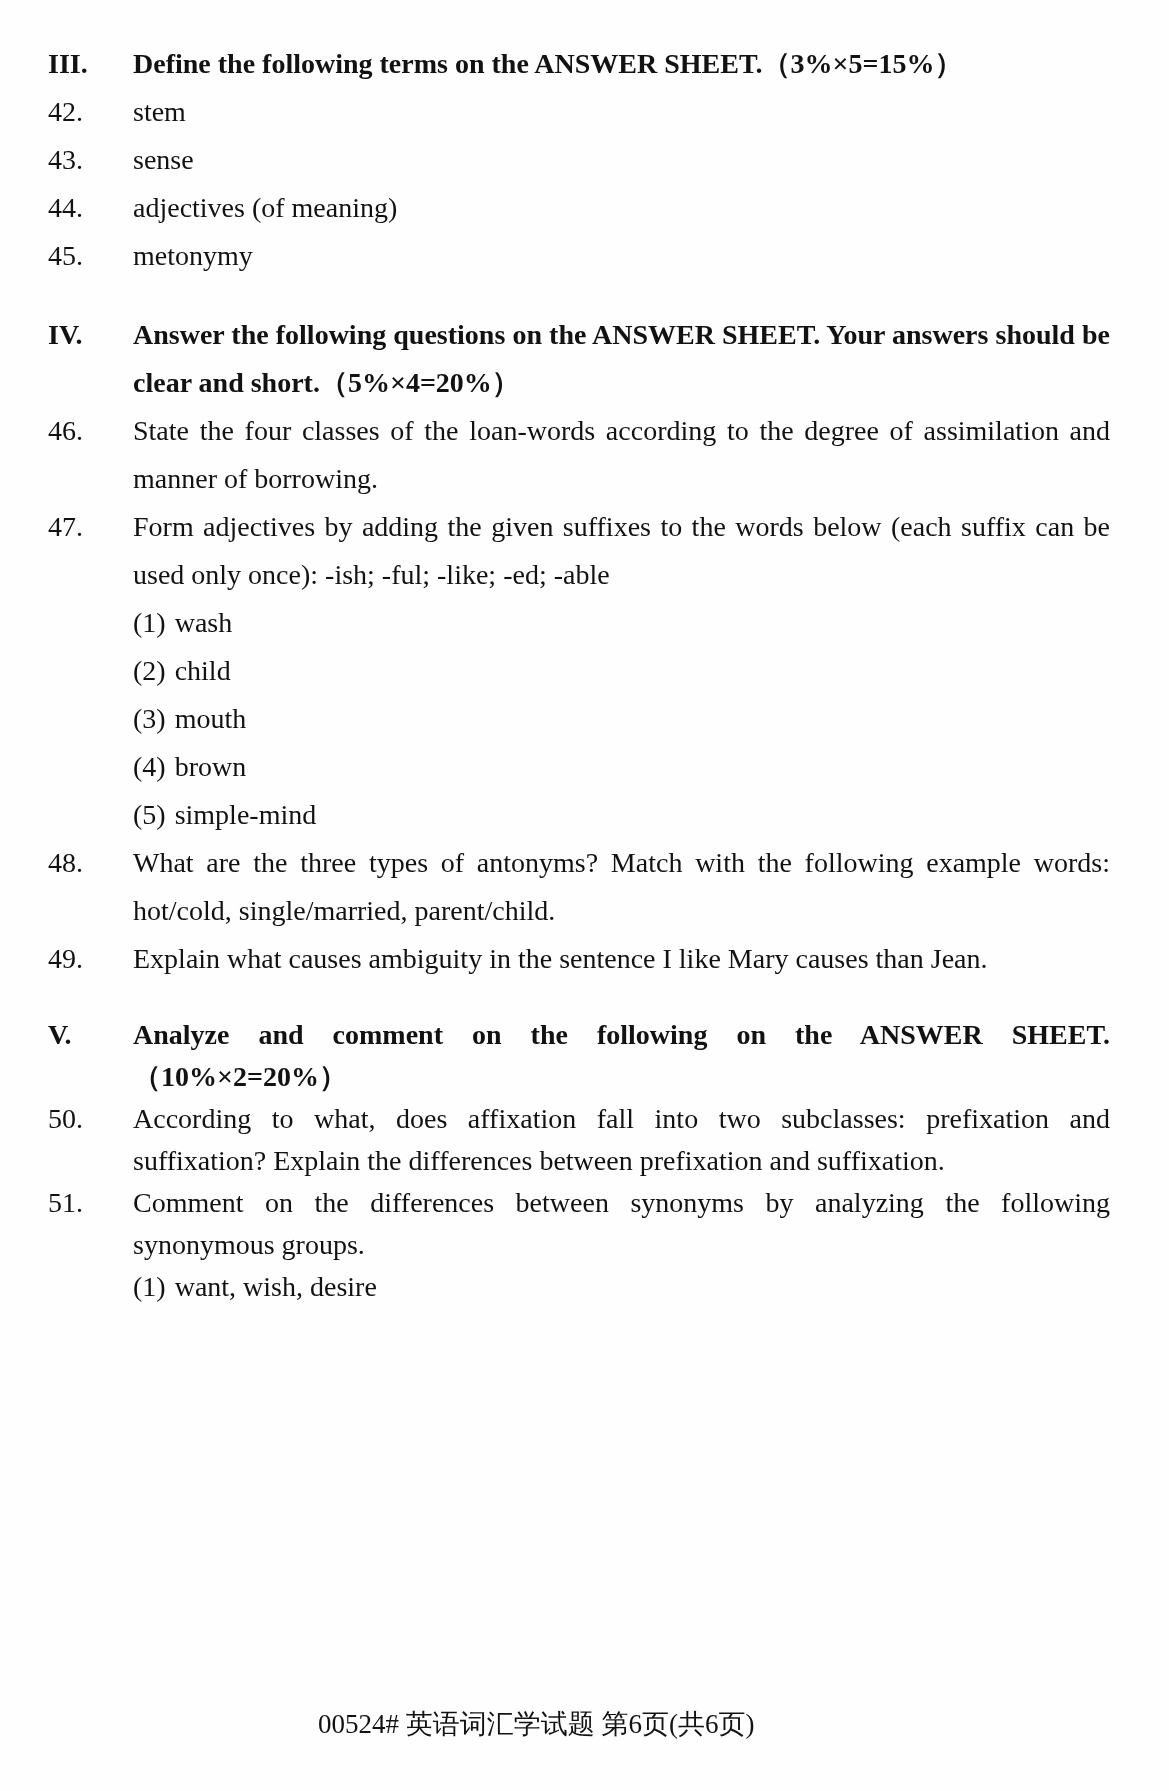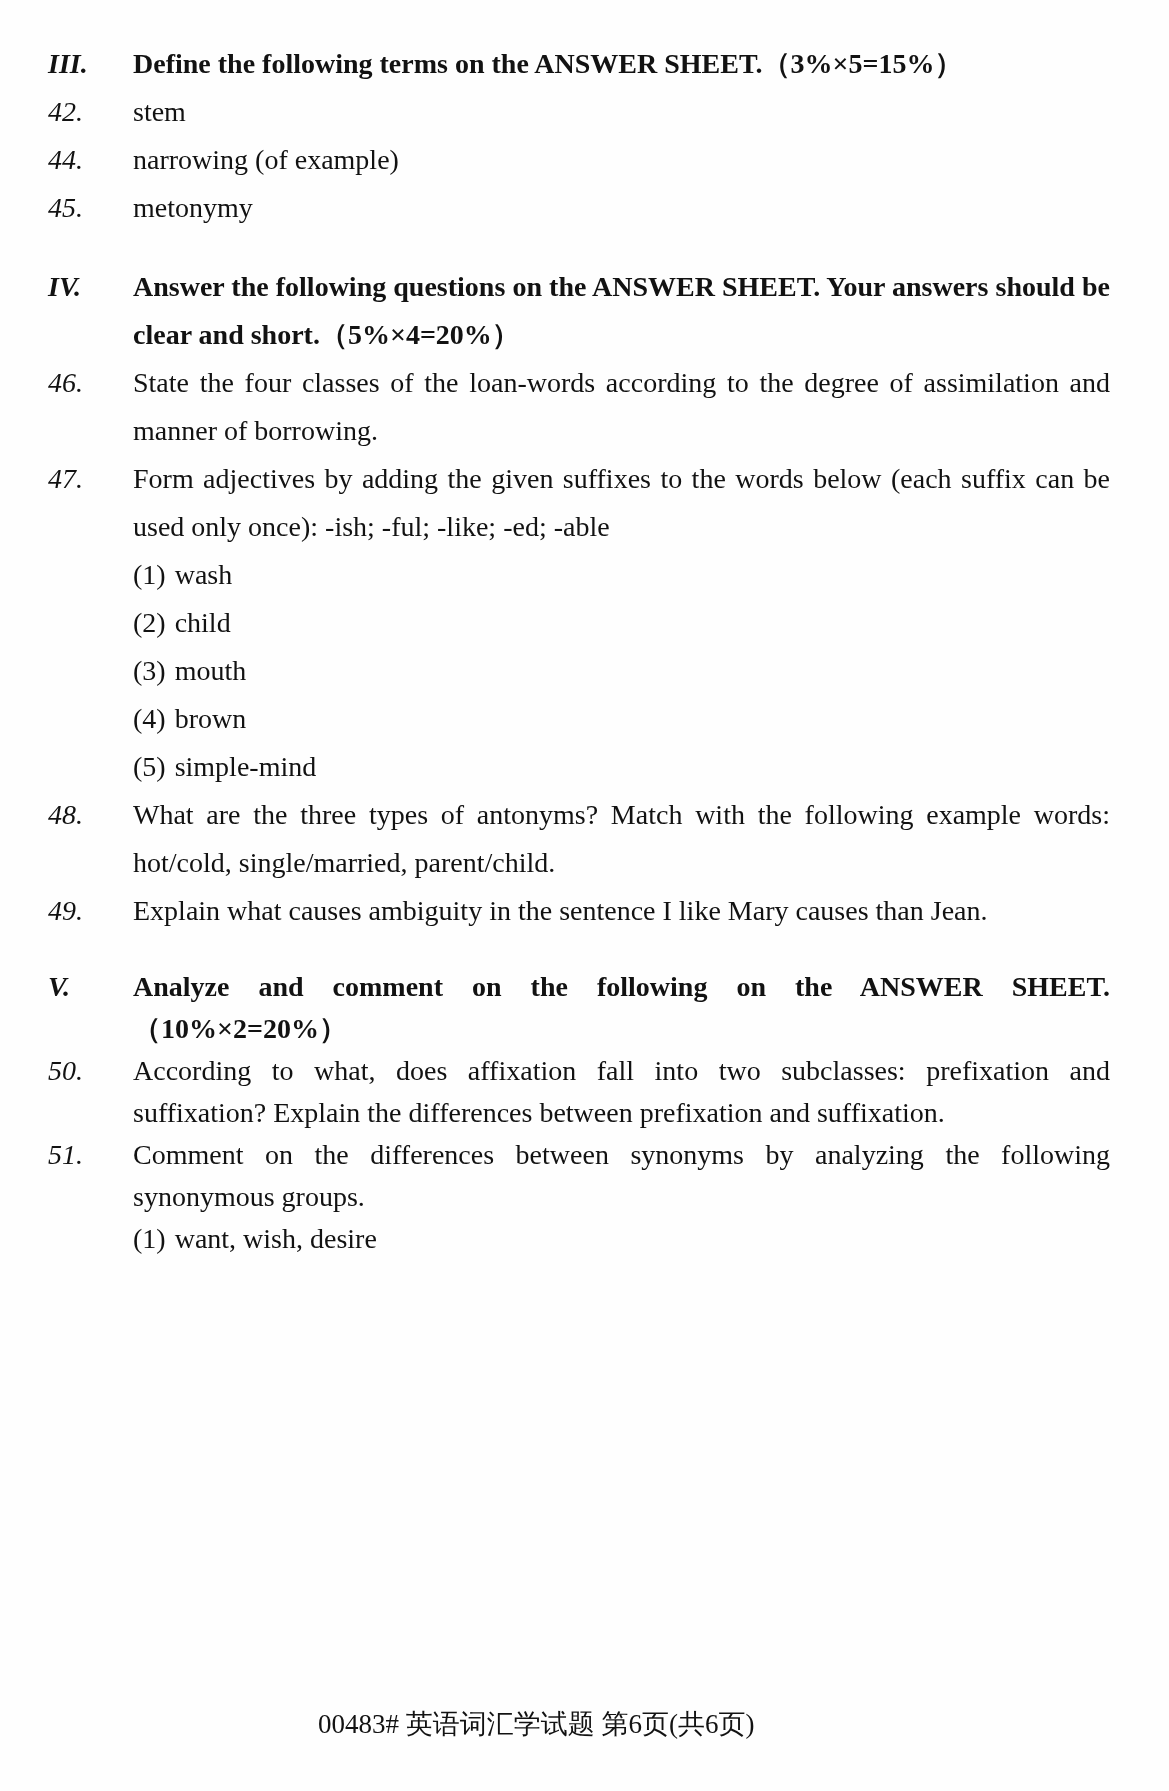--- a/index.html
+++ b/index.html
@@ -24,21 +24,20 @@
   .sec {
     font-size: 28px;
     line-height: 48px;
   }
   .sec-gap { margin-top: 31px; }
   .sec-v { line-height: 42px; }
   .row { display: flex; align-items: flex-start; }
   .num {
     flex: 0 0 57px;
     text-align: left;
-    font-style: italic;
   }
   .txt {
     flex: 1 1 auto;
     width: 1005px;
     text-align: justify;
     text-align-last: left;
     margin-left: 28px;
   }
   .heading .num, .heading .txt { font-weight: bold; }
   .italic { }
@@ -61,22 +60,26 @@
     <section class="sec">
       <div class="row heading">
         <span class="num">III.</span>
         <div class="txt"><span>Define the following terms on the ANSWER SHEET.</span><span>（3%×5=15%）</span></div>
       </div>
       <div class="row">
         <span class="num">42.</span>
         <div class="txt">stem</div>
       </div>
       <div class="row">
+        <span class="num">43.</span>
+        <div class="txt">sense</div>
+      </div>
+      <div class="row">
         <span class="num">44.</span>
-        <div class="txt">narrowing (of example)</div>
+        <div class="txt">adjectives (of meaning)</div>
       </div>
       <div class="row">
         <span class="num">45.</span>
         <div class="txt">metonymy</div>
       </div>
     </section>
 
     <section class="sec sec-gap">
       <div class="row heading">
         <span class="num">IV.</span>
@@ -120,14 +123,14 @@
         <span class="num">51.</span>
         <div class="txt">
           <div>Comment on the differences between synonyms by analyzing the following synonymous groups.</div>
           <div><span class="sub-label">(1)</span><span class="italic">want, wish, desire</span></div>
         </div>
       </div>
     </section>
 
   </div>
 
-  <div class="footer">00483# 英语词汇学试题 第6页(共6页)</div>
+  <div class="footer">00524# 英语词汇学试题 第6页(共6页)</div>
 </div>
 
 </body></html>

